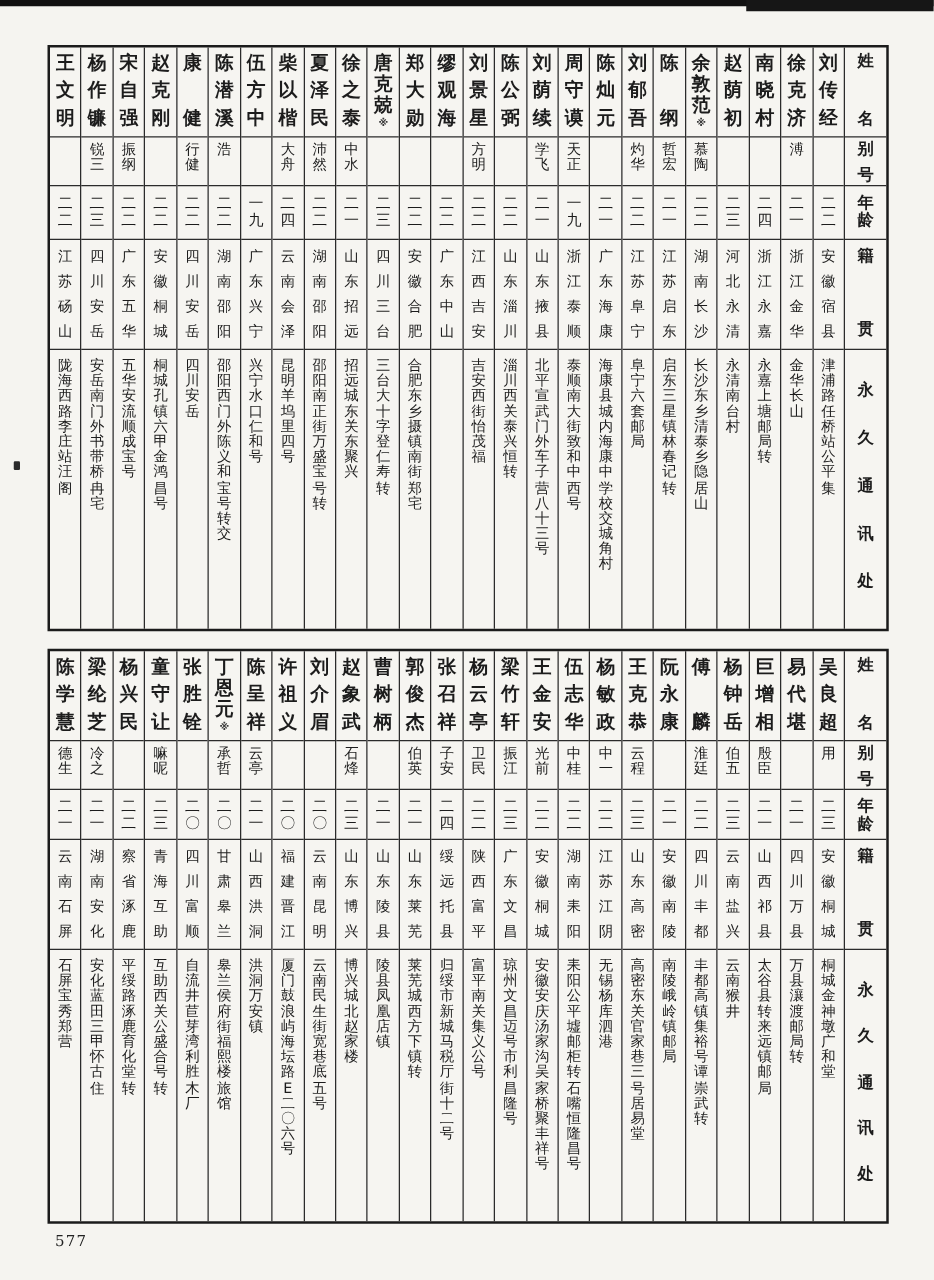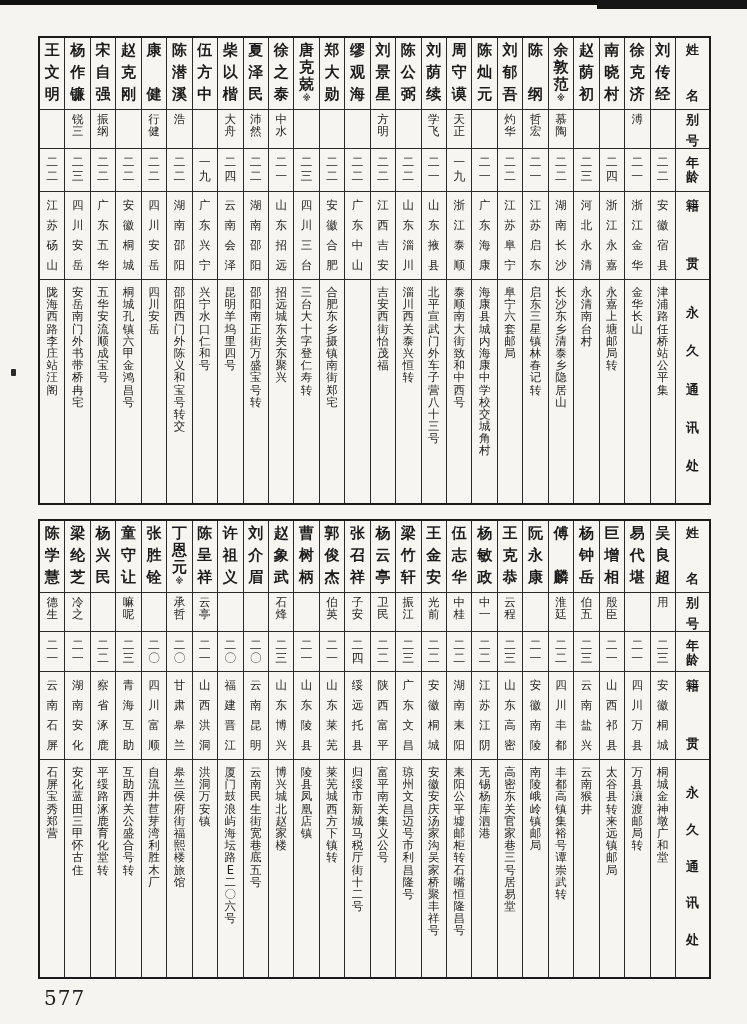--- a/index.html
+++ b/index.html
@@ -44,21 +44,21 @@
   
   .r-name{font-size:15px;font-weight:bold;letter-spacing:0;}
   .hcol .r-name,.hcol .r-alias,.hcol .r-age,.hcol .r-origin,.hcol .r-addr{font-size:13px;}
   .r-alias{font-size:11.5px;}
   .r-age{font-size:12px;}
   .r-origin{font-size:11.5px;}
   .r-addr{font-size:11.5px;}
   .note-mark{font-size:8px;color:#3a3a3a;line-height:1;}
   .page-number{
     position:absolute;left:44px;top:986px;
-    font-family:"DejaVu Serif",serif;font-size:20px;color:#222;
+    font-family:"DejaVu Serif",serif;font-size:12px;color:#222;
     letter-spacing:1px;
   }
 </style>
 </head>
 <body>
 
 <div class="scan-bar"></div>
 <div class="scan-bar2"></div>
 <div class="ink-dot"></div>
 

